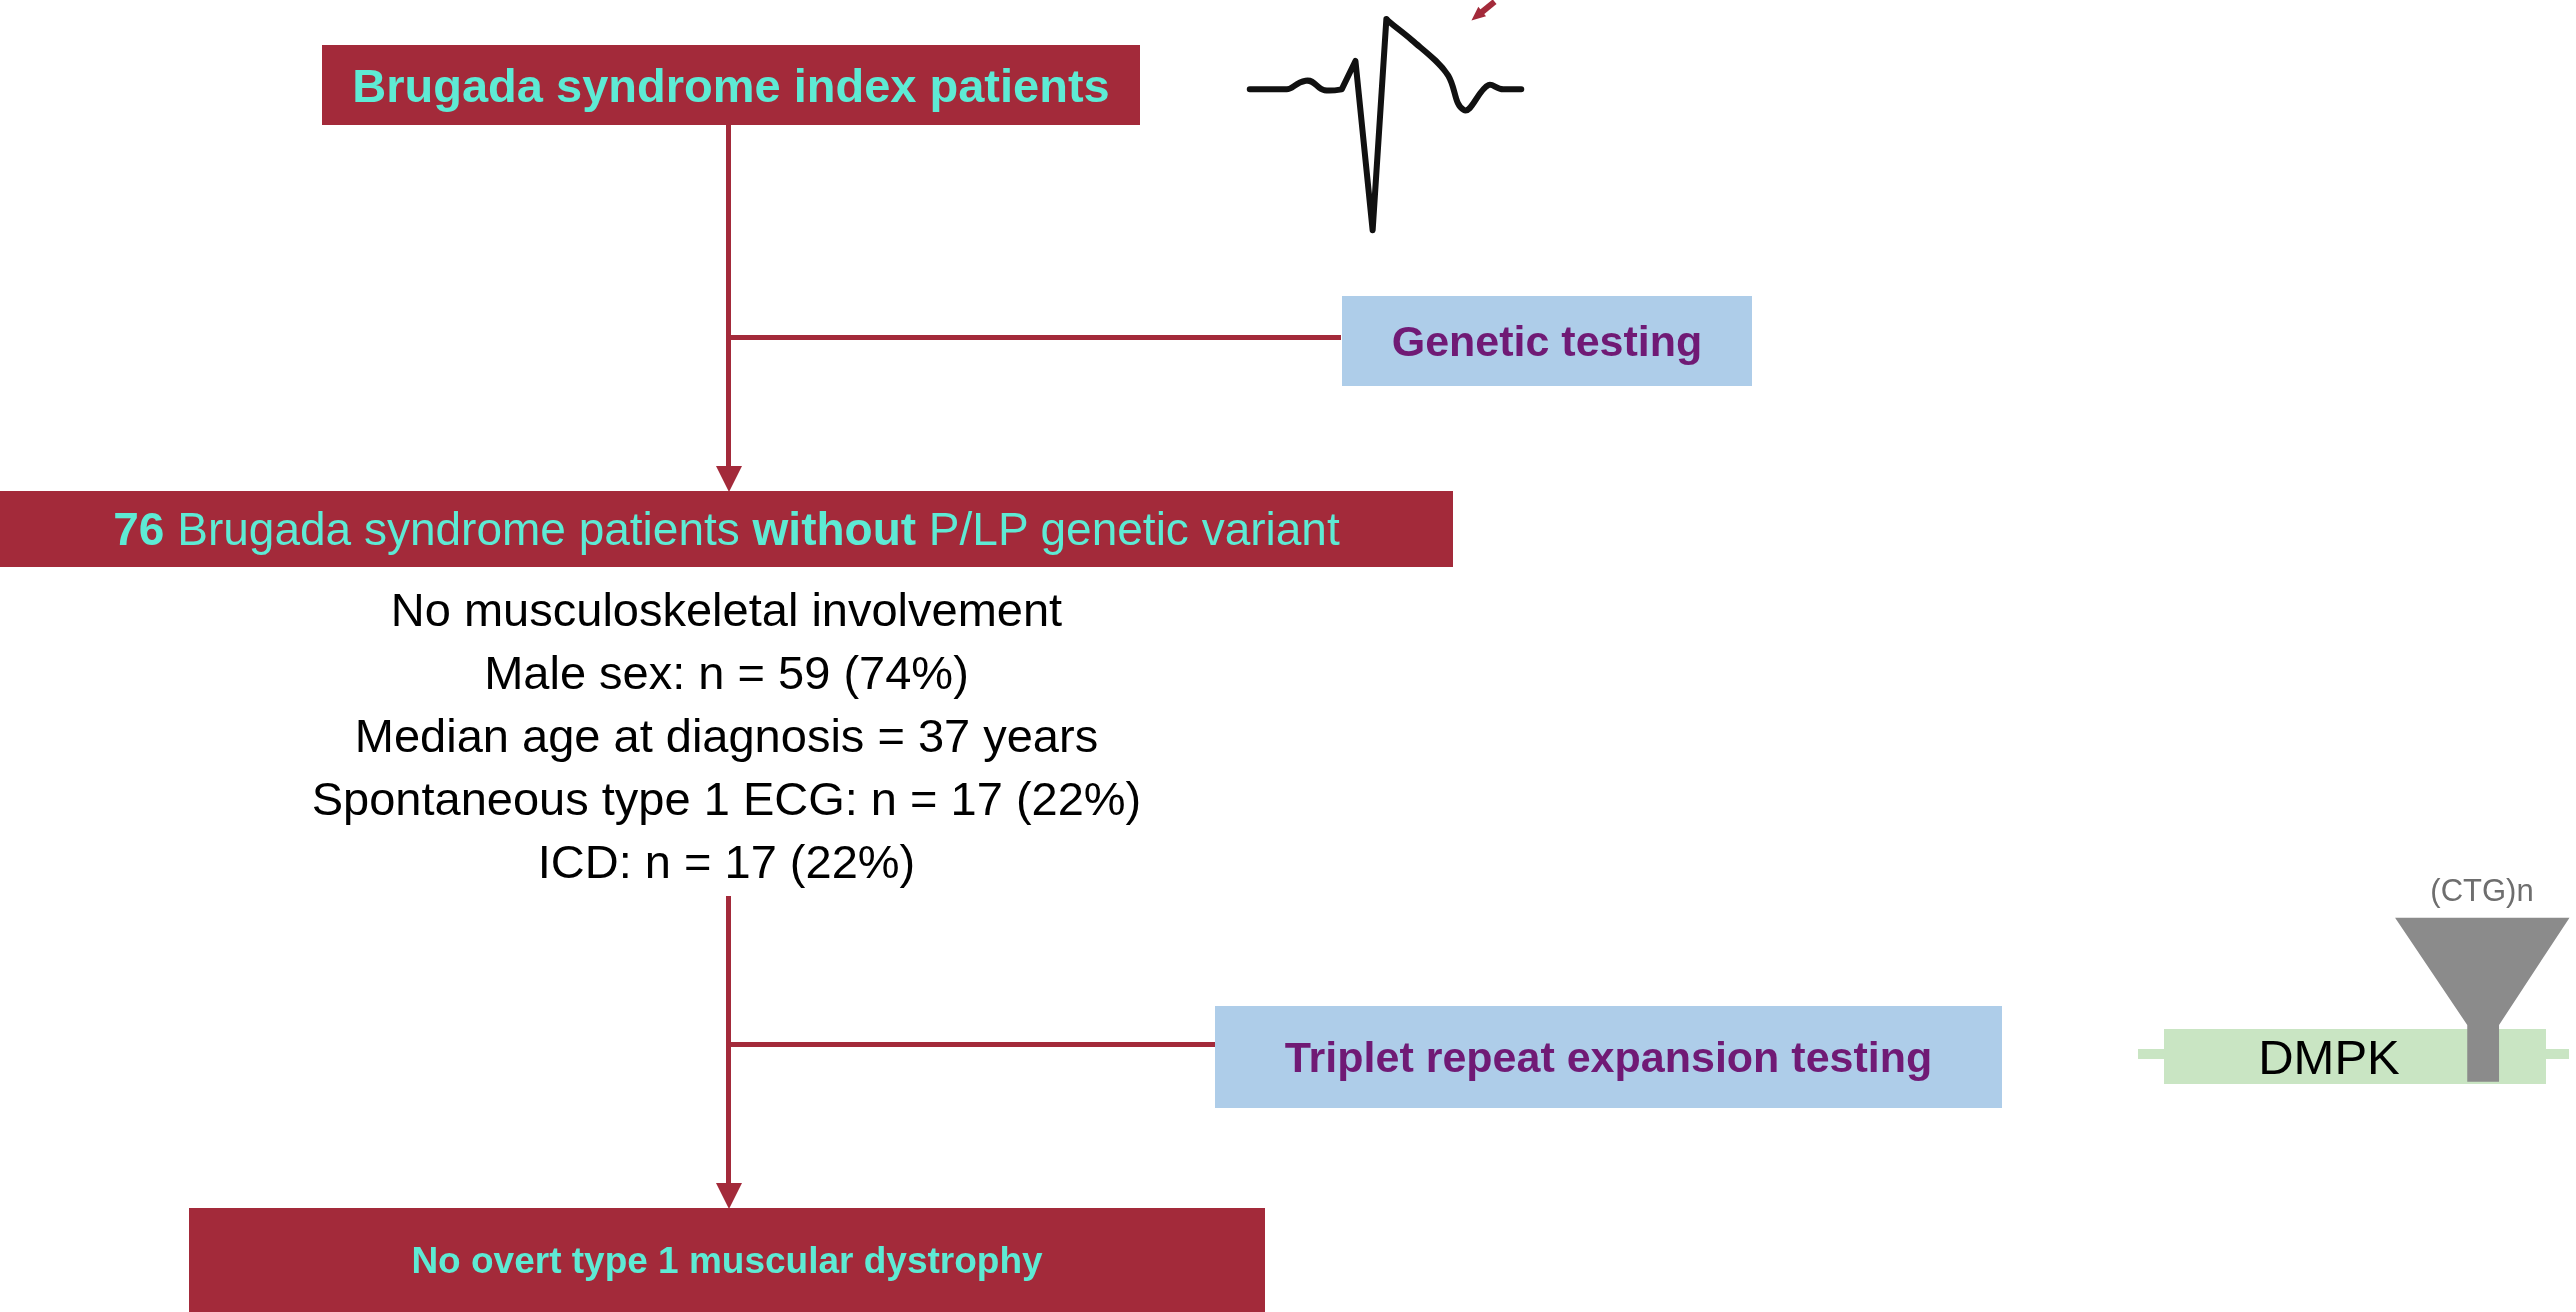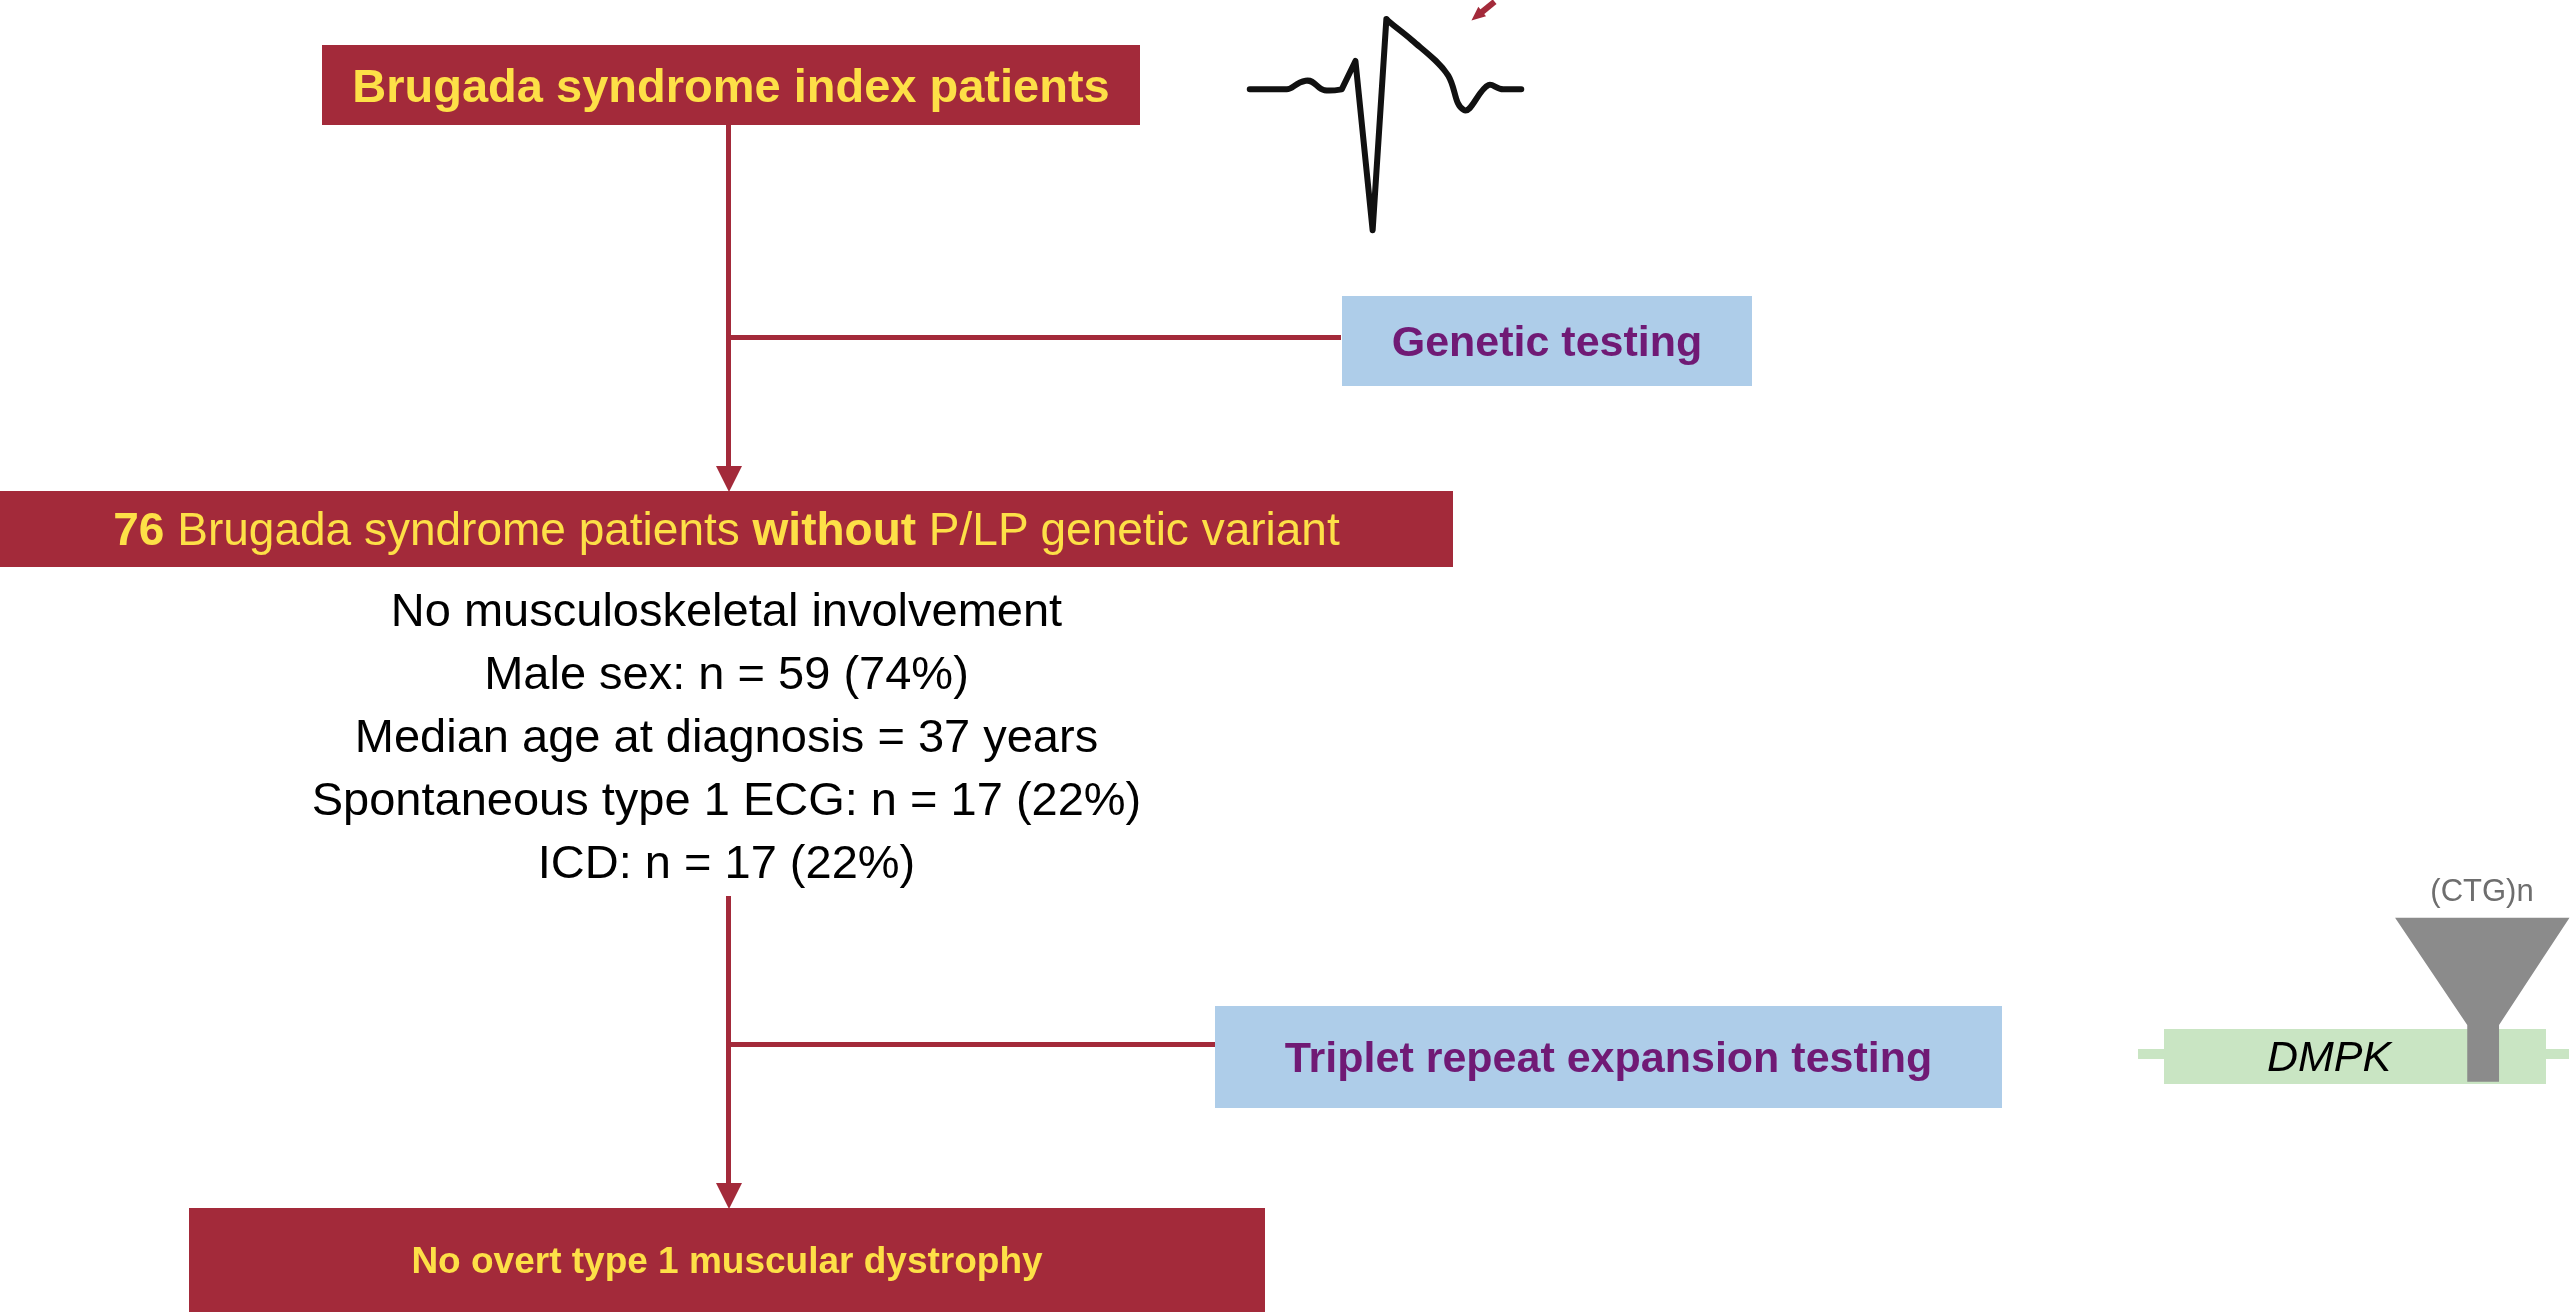--- a/index.html
+++ b/index.html
@@ -9,21 +9,21 @@
     background:#ffffff;
     overflow:hidden;
     font-family:"Liberation Sans","DejaVu Sans",sans-serif;
   }
   .box{
     position:absolute;
     display:flex;align-items:center;justify-content:center;
     text-align:center;
     box-sizing:border-box;
   }
-  .red-box{background:var(--red,#A32A3A);color:#fde047;font-weight:bold;}
+  .red-box{background:var(--red,#A32A3A);color:#5eead4;font-weight:bold;}
   .blue-box{background:var(--blue,#AECDE9);color:#701a75;font-weight:bold;}
   .top-box{left:322px;top:45px;width:818px;height:80px;font-size:47px;}
   .banner{left:0px;top:491px;width:1453px;height:76px;font-size:46px;font-weight:normal;}
   .banner b{font-weight:bold;}
   .genetic-box{left:1342px;top:296px;width:410px;height:90px;font-size:43px;}
   .triplet-box{left:1215px;top:1006px;width:787px;height:102px;font-size:43px;}
   .bottom-box{left:189px;top:1208px;width:1076px;height:105px;font-size:37px;}
   .stats{
     position:absolute;left:211px;top:578px;width:1031px;
     text-align:center;color:#000;
@@ -43,21 +43,21 @@
   }
   .arrow-1{left:716px;top:466px;}
   .arrow-2{left:716px;top:1183px;}
   .overlay-svg{position:absolute;left:0;top:0;pointer-events:none;}
   .gene-box{
     position:absolute;left:2164px;top:1029px;width:382px;height:55px;
     background:var(--green,#C9E5C3);
     display:flex;align-items:center;justify-content:center;
     padding-right:52px;box-sizing:border-box;
   }
-  .gene-label{font-style:italic;color:#000;font-size:43px;}
+  .gene-label{color:#000;font-size:49px;}
   .gene-tab{position:absolute;top:1049px;height:10.3px;background:var(--green,#C9E5C3);}
   .gene-tab-left{left:2138px;width:27.5px;}
   .gene-tab-right{left:2546px;width:23px;}
   .ctg-label{
     position:absolute;left:2396px;top:873px;width:172px;
     text-align:center;color:var(--textgray,#6E6E6E);
     font-size:31px;
   }
 </style>
 </head>

